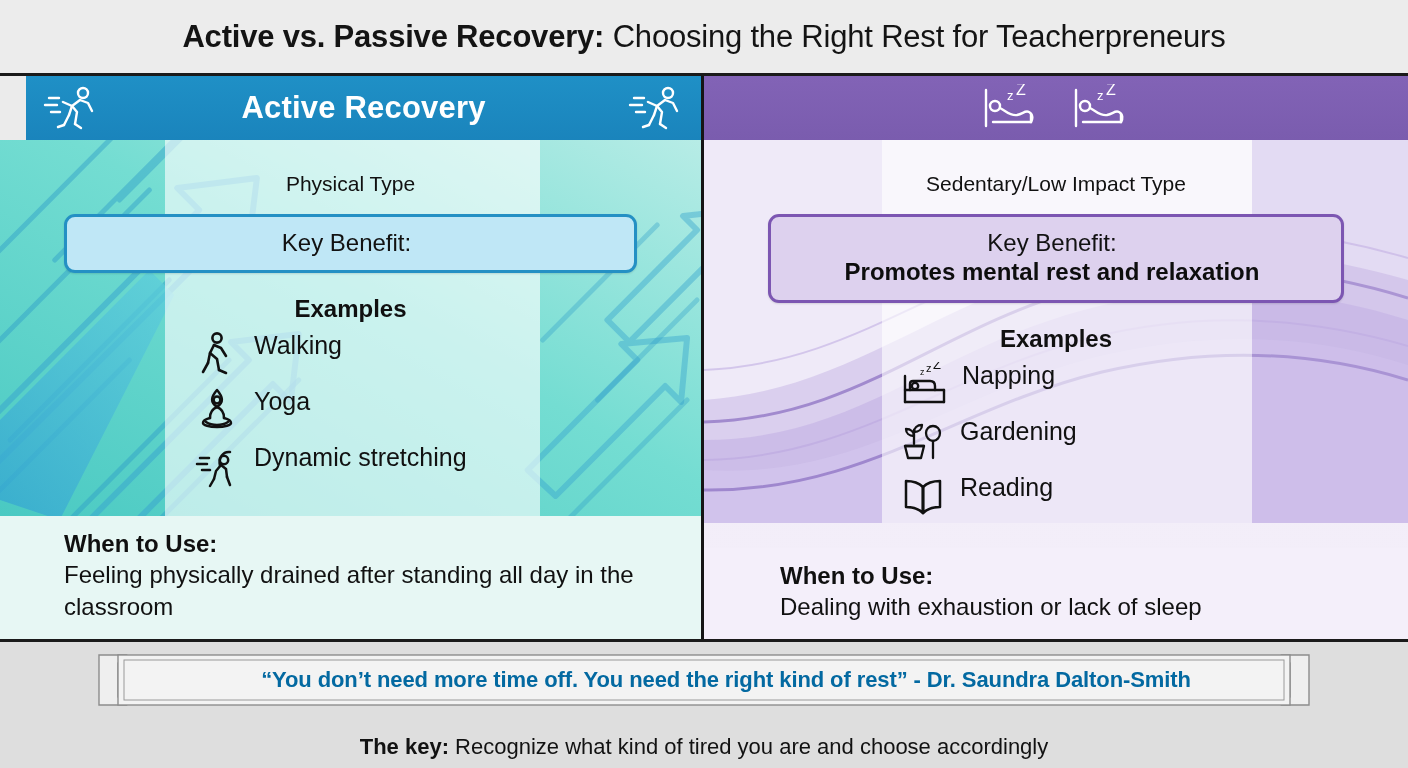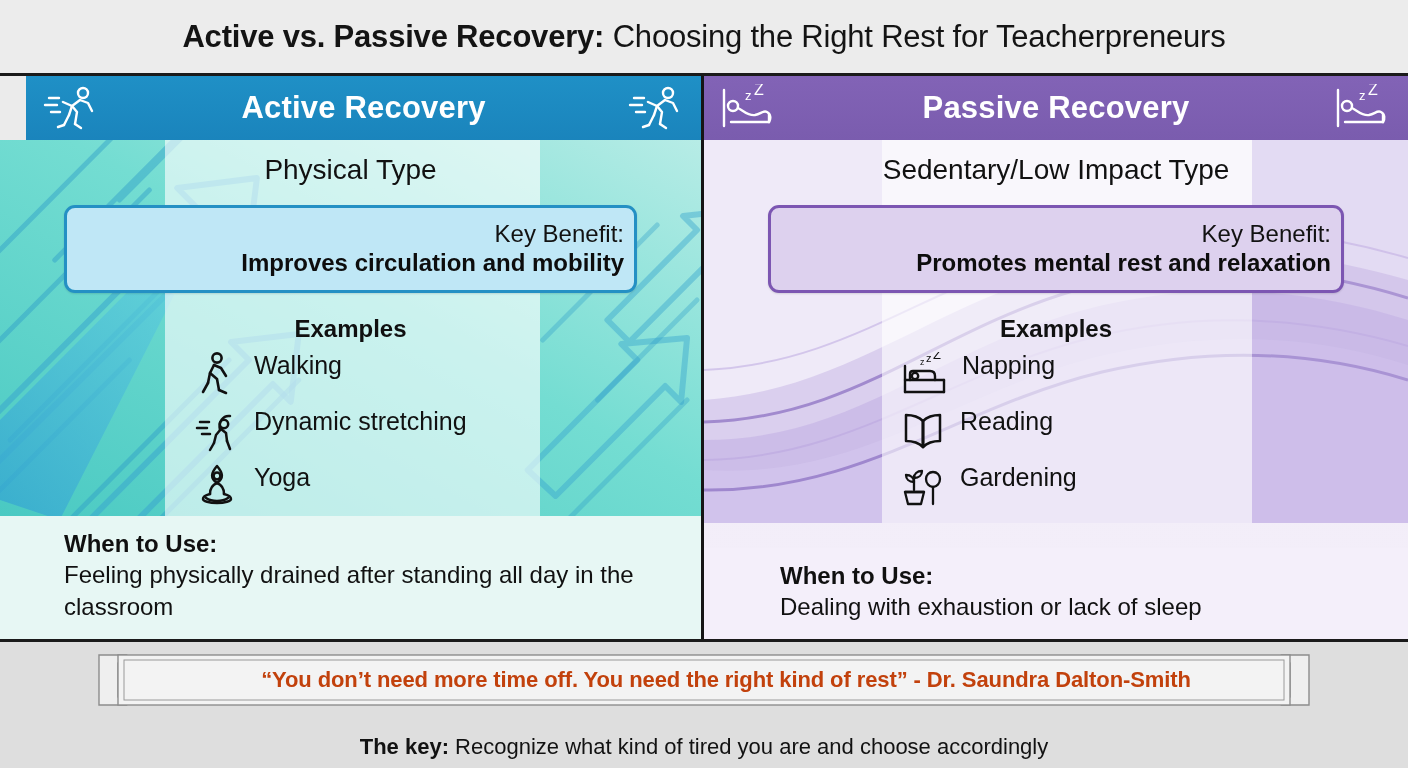--- a/index.html
+++ b/index.html
@@ -114,32 +114,32 @@
   .col-content {
     position: relative;
     z-index: 3;
     display: flex;
     flex-direction: column;
     height: 100%;
   }
 
   .subtype {
     text-align: center;
-    font-size: 28px;
+    font-size: 21px;
     color: #111;
-    padding-top: 15px;
+    padding-top: 32px;
     line-height: 1.1;
   }
 
   
   .benefit {
     margin: 19px 64px 0 64px;
     border-radius: 11px;
     padding: 11px 10px 13px 2px;
-    text-align: right;
+    text-align: center;
     line-height: 1.22;
   }
   .col.left .benefit {
     background: #bfe7f6;
     border: 3px solid #2490c4;
     box-shadow: 0 1px 2px rgba(0,0,0,0.12);
   }
   .col.right .benefit {
     background: #ddd1ee;
     border: 3px solid #7c56b2;
@@ -205,21 +205,21 @@
   .quote-bg { position:absolute; inset:0; }
   .quote-bg svg { display:block; width:100%; height:100%; }
   .quote-text {
     position: absolute;
     inset: 0;
     display: flex;
     align-items: center;
     justify-content: center;
     font-size: 22px;
     font-weight: bold;
-    color: #c2410c;
+    color: #0369a1;
     letter-spacing: -0.1px;
     white-space: nowrap;
     padding-left: 44px;
   }
   .key-line {
     margin-top: 28px;
     font-size: 22px;
     color: #121212;
     white-space: nowrap;
   }
@@ -312,68 +312,67 @@
             </g>
           </svg>
         </div>
         <div class="center-wash"></div>
 
         <div class="col-content">
           <div class="subtype">Physical Type</div>
 
           <div class="benefit">
             <span class="b-label">Key Benefit:</span>
-            <span class="b-value">Improves circulation and mobility</span>
           </div>
 
           <div class="examples-title">Examples</div>
 
           <ul class="ex-list">
             <li class="ex-item">
               <span class="ex-ico">
                 <svg width="40" height="44" viewBox="0 0 40 44" fill="none" stroke="#111" stroke-width="2.6" stroke-linecap="round" stroke-linejoin="round">
                   <circle cx="20" cy="6" r="4.6"></circle>
                   <path d="M17 13 L13 21 L11 31"></path>
                   <path d="M17 13 L24 16 L29 24"></path>
                   <path d="M11 31 L6 40"></path>
                   <path d="M13 21 L20 27 L22 38"></path>
                   <path d="M22 38 L29 41"></path>
                 </svg>
               </span>
               <span class="ex-label">Walking</span>
+            </li>
+            <li class="ex-item">
+              <span class="ex-ico">
+                <svg width="44" height="44" viewBox="0 0 44 44" fill="none" stroke="#111" stroke-width="2.5" stroke-linecap="round" stroke-linejoin="round">
+                  <path d="M22 2 C28 9 29 14 22 19 C15 14 16 9 22 2 Z"></path>
+                  <circle cx="22" cy="12" r="3.4"></circle>
+                  <path d="M22 19 C17 21 15 26 15 30"></path>
+                  <path d="M22 19 C27 21 29 26 29 30"></path>
+                  <path d="M15 30 C11 31 8 33 8 35 C8 37 14 39 22 39 C30 39 36 37 36 35 C36 33 33 31 29 30"></path>
+                  <path d="M11 34 C14 36 19 37 22 37 C25 37 30 36 33 34"></path>
+                </svg>
+              </span>
+              <span class="ex-label">Yoga</span>
             </li>
             <li class="ex-item">
               <span class="ex-ico">
                 <svg width="46" height="44" viewBox="0 0 46 44" fill="none" stroke="#111" stroke-width="2.5" stroke-linecap="round" stroke-linejoin="round">
                   <circle cx="30" cy="16" r="4.2"></circle>
                   <path d="M27 21 L22 27 L20 35"></path>
                   <path d="M27 21 L32 25 L33 33"></path>
                   <path d="M20 35 L16 42"></path>
                   <path d="M33 33 L36 41"></path>
                   <path d="M26 22 C24 14 29 7 36 8"></path>
                   <path d="M6 14 H15"></path>
                     <path d="M3 20 H13"></path>
                     <path d="M8 26 H16"></path>
                 </svg>
               </span>
               <span class="ex-label">Dynamic stretching</span>
             </li>
-            <li class="ex-item">
-              <span class="ex-ico">
-                <svg width="44" height="44" viewBox="0 0 44 44" fill="none" stroke="#111" stroke-width="2.5" stroke-linecap="round" stroke-linejoin="round">
-                  <path d="M22 2 C28 9 29 14 22 19 C15 14 16 9 22 2 Z"></path>
-                  <circle cx="22" cy="12" r="3.4"></circle>
-                  <path d="M22 19 C17 21 15 26 15 30"></path>
-                  <path d="M22 19 C27 21 29 26 29 30"></path>
-                  <path d="M15 30 C11 31 8 33 8 35 C8 37 14 39 22 39 C30 39 36 37 36 35 C36 33 33 31 29 30"></path>
-                  <path d="M11 34 C14 36 19 37 22 37 C25 37 30 36 33 34"></path>
-                </svg>
-              </span>
-              <span class="ex-label">Yoga</span>
-            </li>
           </ul>
 
           <div class="when">
             <span class="w-label">When to Use:</span>
             <span class="w-text">Feeling physically drained after standing all day in the classroom</span>
           </div>
         </div>
       </div>
     </div>
 
@@ -383,21 +382,20 @@
           <svg width="64" height="48" viewBox="0 0 64 48" fill="none" stroke="#ffffff" stroke-width="2.4" stroke-linecap="round" stroke-linejoin="round">
             <path d="M7 6 V42"></path>
             <circle cx="16" cy="22" r="5"></circle>
             <path d="M21 24 C27 27 31 32 38 31 C44 30 46 26 50 28 C54 30 54 35 52 38"></path>
             <path d="M14 38 H52"></path>
             <path d="M52 38 V30"></path>
             <text x="28" y="16" font-family="Liberation Sans, sans-serif" font-size="13" fill="#ffffff" stroke="none">z</text>
             <text x="37" y="11" font-family="Liberation Sans, sans-serif" font-size="16" fill="#ffffff" stroke="none">Z</text>
           </svg>
         </div>
-        <div class="head-title">Passive Recovery</div>
         <div class="head-ico">
           <svg width="64" height="48" viewBox="0 0 64 48" fill="none" stroke="#ffffff" stroke-width="2.4" stroke-linecap="round" stroke-linejoin="round">
             <path d="M7 6 V42"></path>
             <circle cx="16" cy="22" r="5"></circle>
             <path d="M21 24 C27 27 31 32 38 31 C44 30 46 26 50 28 C54 30 54 35 52 38"></path>
             <path d="M14 38 H52"></path>
             <path d="M52 38 V30"></path>
             <text x="28" y="16" font-family="Liberation Sans, sans-serif" font-size="13" fill="#ffffff" stroke="none">z</text>
             <text x="37" y="11" font-family="Liberation Sans, sans-serif" font-size="16" fill="#ffffff" stroke="none">Z</text>
           </svg>
@@ -447,41 +445,41 @@
                   <circle cx="15" cy="24" r="3.2"></circle>
                   <text x="20" y="13" font-family="Liberation Sans, sans-serif" font-size="9" fill="#111" stroke="none">z</text>
                   <text x="26" y="10" font-family="Liberation Sans, sans-serif" font-size="11" fill="#111" stroke="none">z</text>
                   <text x="33" y="7" font-family="Liberation Sans, sans-serif" font-size="13" fill="#111" stroke="none">Z</text>
                 </svg>
               </span>
               <span class="ex-label">Napping</span>
             </li>
             <li class="ex-item">
               <span class="ex-ico">
-                <svg width="44" height="40" viewBox="0 0 44 40" fill="none" stroke="#111" stroke-width="2.5" stroke-linecap="round" stroke-linejoin="round">
-                  <path d="M22 11 C18 7 11 5 5 5 L5 31 C11 31 18 33 22 37 Z"></path>
-                  <path d="M22 11 C26 7 33 5 39 5 L39 31 C33 31 26 33 22 37 Z"></path>
-                  <path d="M22 11 V37"></path>
-                </svg>
-              </span>
-              <span class="ex-label">Reading</span>
-            </li>
-            <li class="ex-item">
-              <span class="ex-ico">
                 <svg width="46" height="44" viewBox="0 0 46 44" fill="none" stroke="#111" stroke-width="2.3" stroke-linecap="round" stroke-linejoin="round">
                   <path d="M14 26 V12"></path>
                   <path d="M14 18 C9 18 6 15 6 11 C11 11 14 14 14 18 Z"></path>
                   <path d="M14 14 C19 14 22 11 22 7 C17 7 14 10 14 14 Z"></path>
                   <path d="M5 28 H24 L21 40 H8 Z"></path>
                   <path d="M5 28 H24"></path>
                   <path d="M33 8 C37 8 40 11 40 15 C40 19 37 23 33 23 C29 23 26 19 26 15 C26 11 29 8 33 8 Z"></path>
                   <path d="M33 23 V40"></path>
                 </svg>
               </span>
               <span class="ex-label">Gardening</span>
+            </li>
+            <li class="ex-item">
+              <span class="ex-ico">
+                <svg width="44" height="40" viewBox="0 0 44 40" fill="none" stroke="#111" stroke-width="2.5" stroke-linecap="round" stroke-linejoin="round">
+                  <path d="M22 11 C18 7 11 5 5 5 L5 31 C11 31 18 33 22 37 Z"></path>
+                  <path d="M22 11 C26 7 33 5 39 5 L39 31 C33 31 26 33 22 37 Z"></path>
+                  <path d="M22 11 V37"></path>
+                </svg>
+              </span>
+              <span class="ex-label">Reading</span>
             </li>
           </ul>
 
           <div class="when">
             <span class="w-label">When to Use:</span>
             <span class="w-text">Dealing with exhaustion or lack of sleep</span>
           </div>
         </div>
       </div>
     </div>

